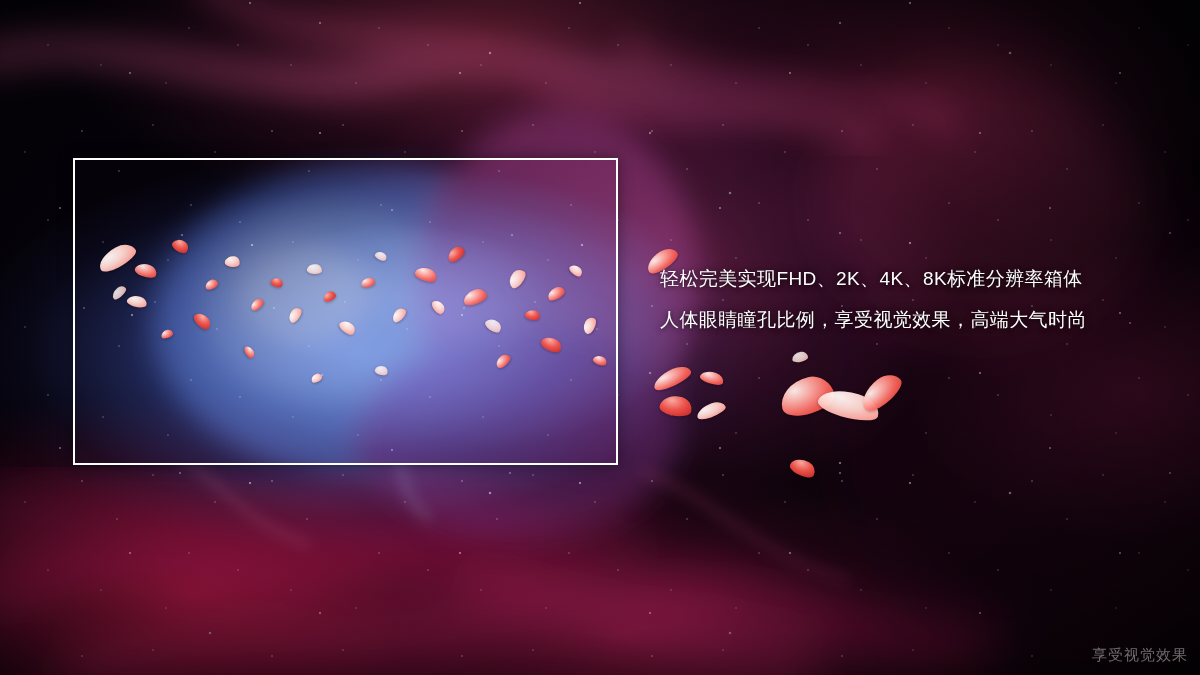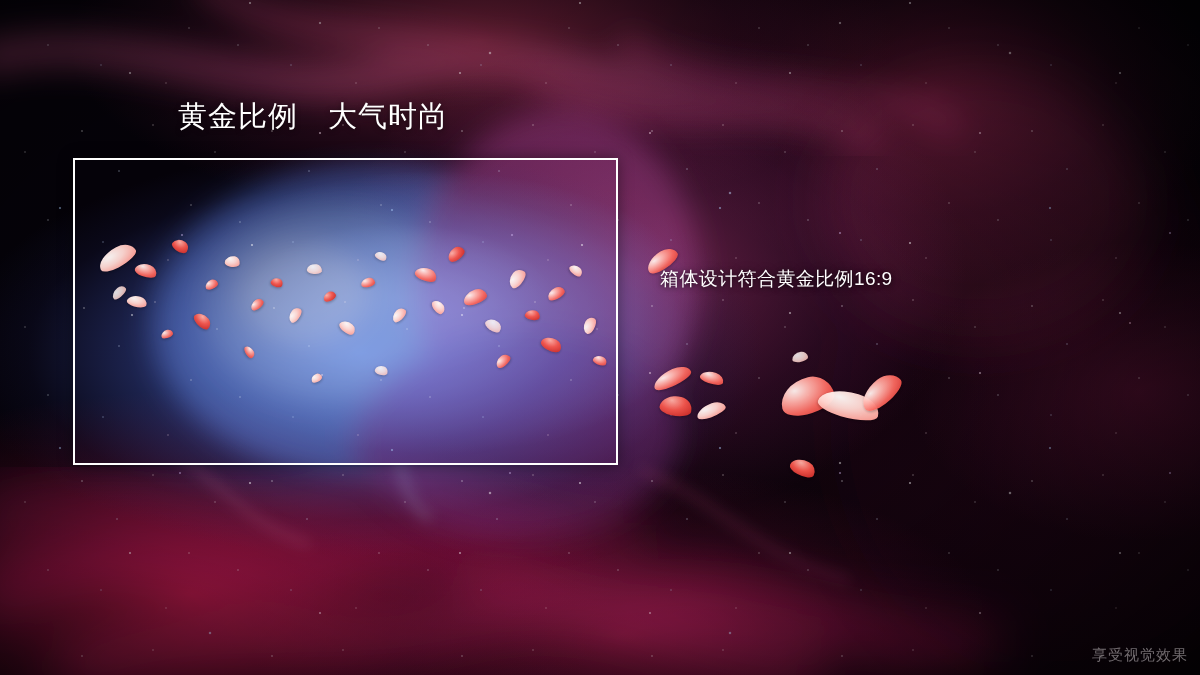--- a/index.html
+++ b/index.html
@@ -239,21 +239,20 @@
       <div class="petal deep" style="left: 660px; top: 396px; width: 32px; height: 20px; transform: rotate(12deg);"></div>
       <div class="petal" style="left: 700px; top: 372px; width: 24px; height: 12px; transform: rotate(18deg);"></div>
       <div class="petal pale" style="left: 696px; top: 404px; width: 30px; height: 13px; transform: rotate(-20deg);"></div>
       <div class="petal" style="left: 780px; top: 378px; width: 54px; height: 36px; transform: rotate(-14deg);"></div>
       <div class="petal pale" style="left: 818px; top: 392px; width: 62px; height: 26px; transform: rotate(16deg);"></div>
       <div class="petal" style="left: 858px; top: 380px; width: 46px; height: 24px; transform: rotate(-38deg);"></div>
       <div class="petal deep" style="left: 790px; top: 460px; width: 26px; height: 16px; transform: rotate(28deg);"></div>
       <div class="petal soft" style="left: 792px; top: 352px; width: 16px; height: 10px; transform: rotate(-8deg);"></div>
     </div>
 
-  <div class="title">黄金比例　大气时尚</div>
 
   <div class="screen-frame">
     <div class="screen-inner">
       <div class="screen-sky">
         <div class="space-base"></div>
         <svg class="wisps" viewBox="0 0 1200 675" preserveAspectRatio="none">
           <g filter="url(#blurA)" opacity="0.58">
             <ellipse cx="380" cy="320" rx="230" ry="160" fill="#4f72d8"></ellipse>
             <ellipse cx="330" cy="300" rx="130" ry="95" fill="#88a4ec"></ellipse>
             <ellipse cx="300" cy="292" rx="64" ry="48" fill="#d8e6ff"></ellipse>
@@ -300,18 +299,19 @@
           <div class="petal" style="left: 420px; top: 196px; width: 16px; height: 10px; transform: rotate(-38deg);"></div>
           <div class="petal soft" style="left: 300px; top: 206px; width: 13px; height: 9px; transform: rotate(18deg);"></div>
           <div class="petal pale" style="left: 236px; top: 214px; width: 11px; height: 8px; transform: rotate(-22deg);"></div>
           <div class="petal pale" style="left: 506px; top: 160px; width: 17px; height: 11px; transform: rotate(-60deg);"></div>
           <div class="petal" style="left: 518px; top: 196px; width: 14px; height: 9px; transform: rotate(24deg);"></div>
         </div>
     </div>
   </div>
 
   <div class="body-copy">
-    <div class="copy-line">箱体设计符合黄金比例16:9</div>
+    <div class="copy-line">轻松完美实现FHD、2K、4K、8K标准分辨率箱体</div>
+    <div class="copy-line">人体眼睛瞳孔比例，享受视觉效果，高端大气时尚</div>
   </div>
 
   <div class="watermark">享受视觉效果</div>
 
 </div>
 
 </body></html>

